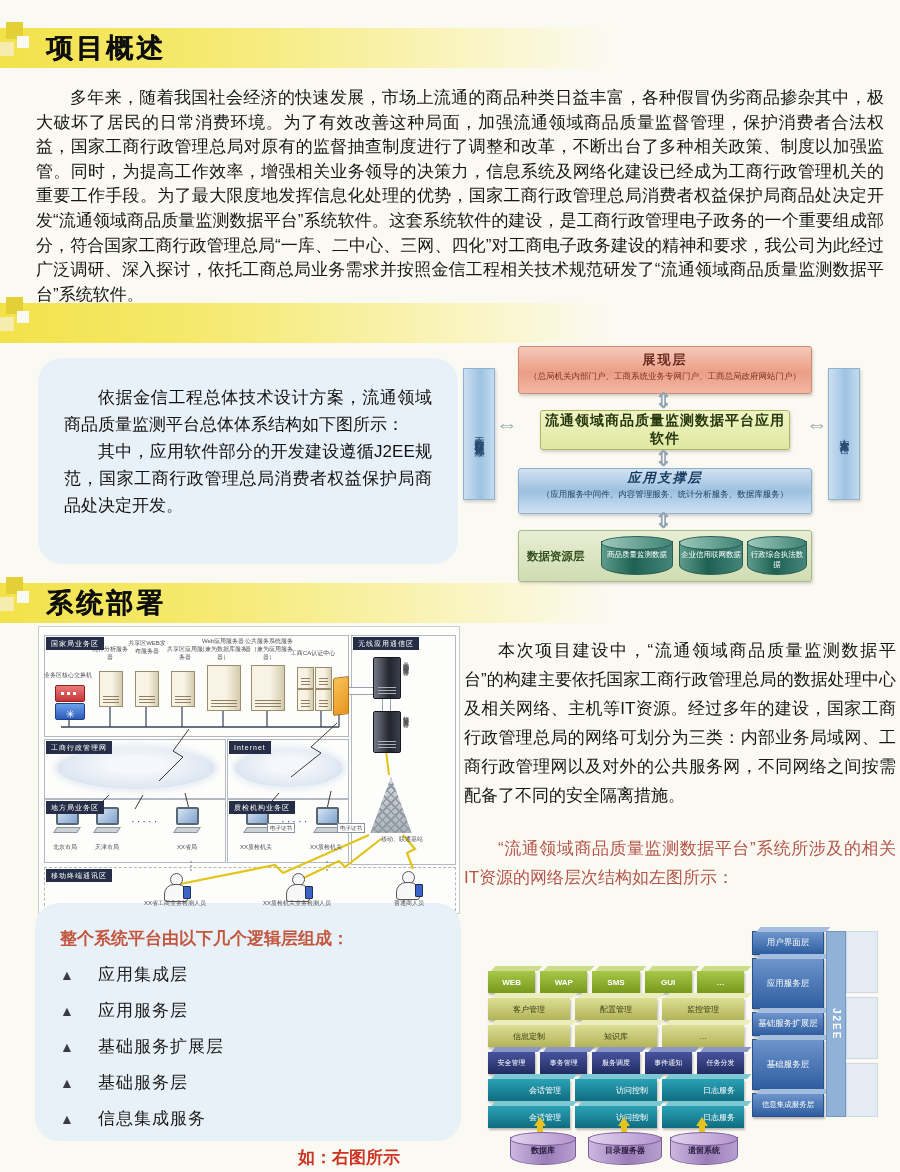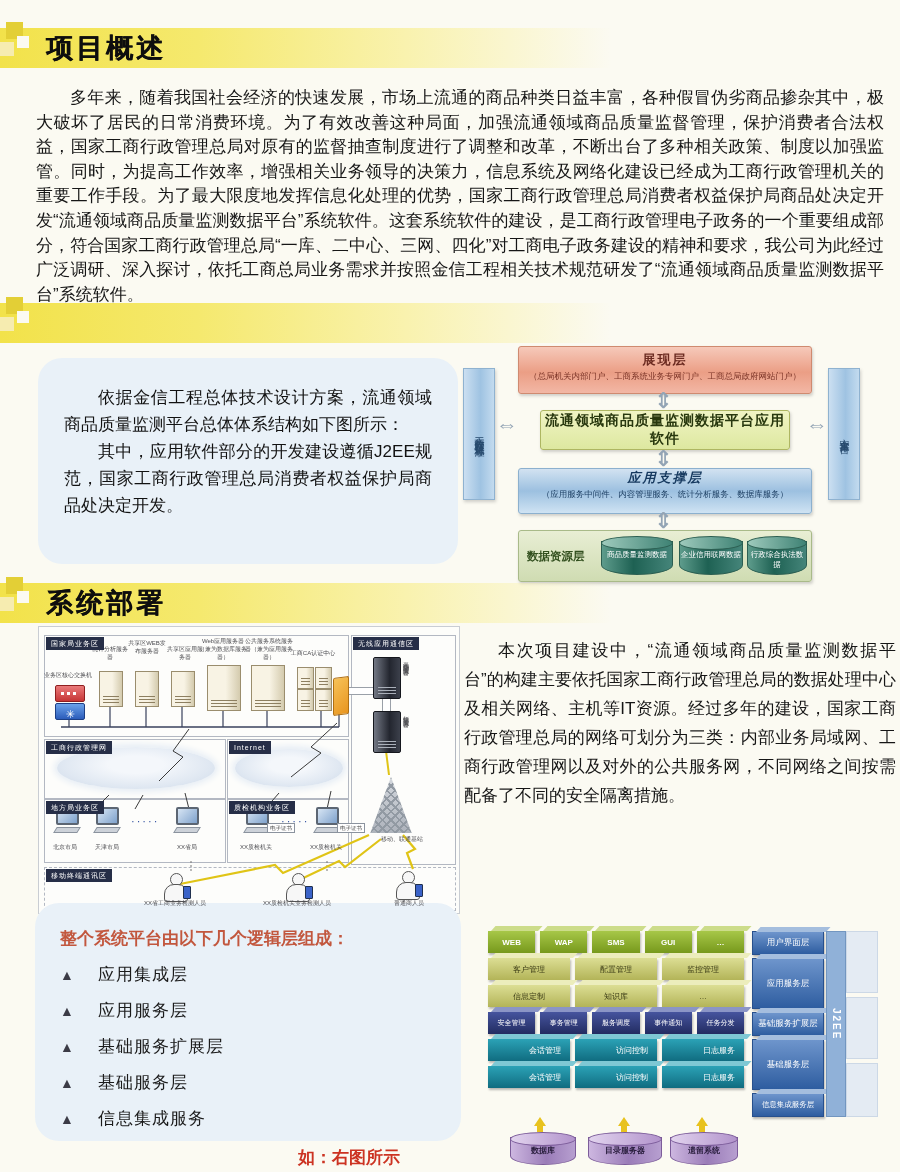--- a/index.html
+++ b/index.html
@@ -81,21 +81,21 @@
         padding:1px 2px;color:#444;z-index:4;}
 
   
   .lay-title{font-size:17px;font-weight:bold;color:#c2573e;margin:0 0 10px 0;}
   .li{display:flex;align-items:center;margin-top:13px;}
   .li .tri{color:#3b3b46;font-size:14px;width:38px;}
   .li .txt{font-size:17px;color:#1b1b1b;letter-spacing:1px;}
   .lay-note{font-size:17px;font-weight:bold;color:#cc3322;margin:16px 0 0 238px;}
 
   
-  .srow{position:absolute;display:flex;gap:5px;left:0;width:256px;}
+  .srow{position:absolute;display:flex;gap:5px;left:0;width:256px;margin-top:40px;}
   .scell{position:relative;height:22px;flex:1;display:flex;align-items:center;justify-content:center;
          font-size:8px;white-space:nowrap;box-shadow:1px 2px 2px rgba(60,60,60,.35);}
   .scell::before{content:"";position:absolute;top:-5px;left:3px;right:-3px;height:5px;
          transform:skewX(-42deg);transform-origin:left bottom;}
   .c-green .scell{background:linear-gradient(180deg,#a7c748,#77991c);color:#fff;font-weight:bold;}
   .c-green .scell::before{background:#ccdc8a;}
   .c-olive .scell{background:linear-gradient(180deg,#dcde94,#b3b458);color:#3c3c16;}
   .c-olive .scell::before{background:#ecedbc;}
   .c-navy .scell{background:linear-gradient(180deg,#46549e,#222c61);color:#fff;font-size:7px;}
   .c-navy .scell::before{background:#8b95c6;}
@@ -306,20 +306,21 @@
         <div class="head"></div>
         <div class="bod"></div>
         <div class="phone"></div>
       </div>
     <span class="slabel" style="left:96px;top:272px;width:80px;">XX省工商业务检测人员</span>
     <span class="slabel" style="left:218px;top:272px;width:80px;">XX质检机关业务检测人员</span>
     <span class="slabel" style="left:344px;top:272px;width:52px;">普通商人员</span>
   </div>
 
   <div class="para" style="left:464px;top:636px;width:432px;line-height:29px;">本次项目建设中，“流通领域商品质量监测数据平台”的构建主要依托国家工商行政管理总局的数据处理中心及相关网络、主机等IT资源。经过多年的建设，国家工商行政管理总局的网络可划分为三类：内部业务局域网、工商行政管理网以及对外的公共服务网，不同网络之间按需配备了不同的安全隔离措施。</div>
+  <div class="red-note" style="left:464px;top:834px;width:432px;">“流通领域商品质量监测数据平台”系统所涉及的相关IT资源的网络层次结构如左图所示：</div>
 
   <div class="roundbox" style="left:35px;top:903px;width:376px;height:190px;padding:24px 25px;">
     <div class="lay-title">整个系统平台由以下几个逻辑层组成：</div>
     <div class="li">
       <span class="tri">▲</span>
       <span class="txt">应用集成层</span>
     </div>
     <div class="li">
       <span class="tri">▲</span>
       <span class="txt">应用服务层</span>

